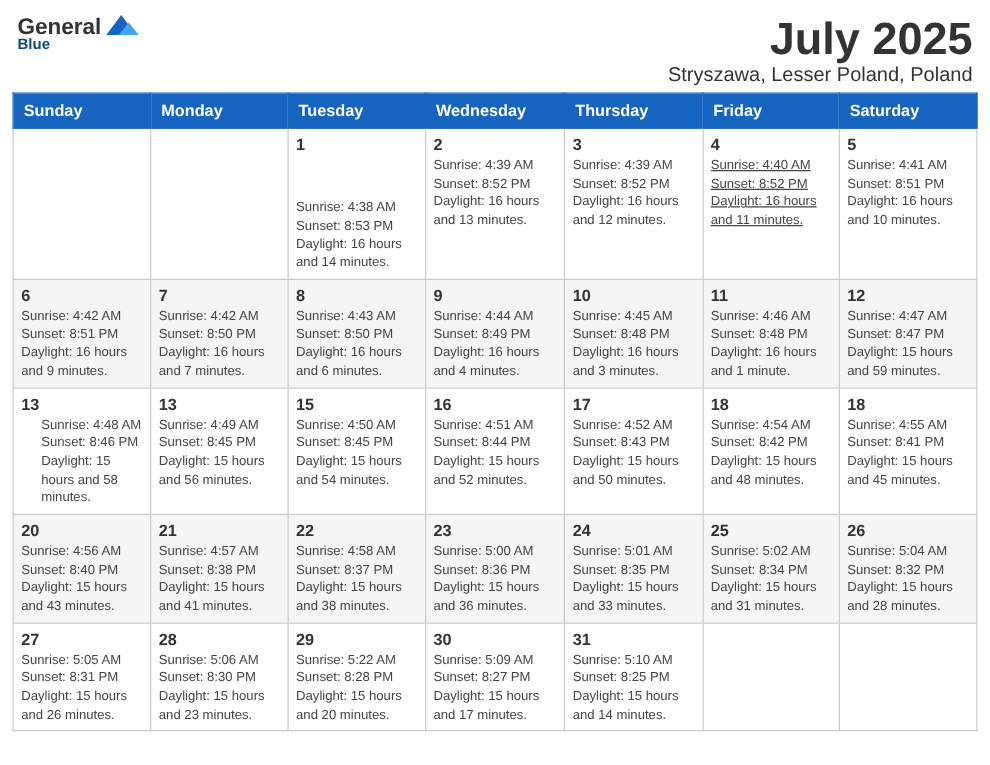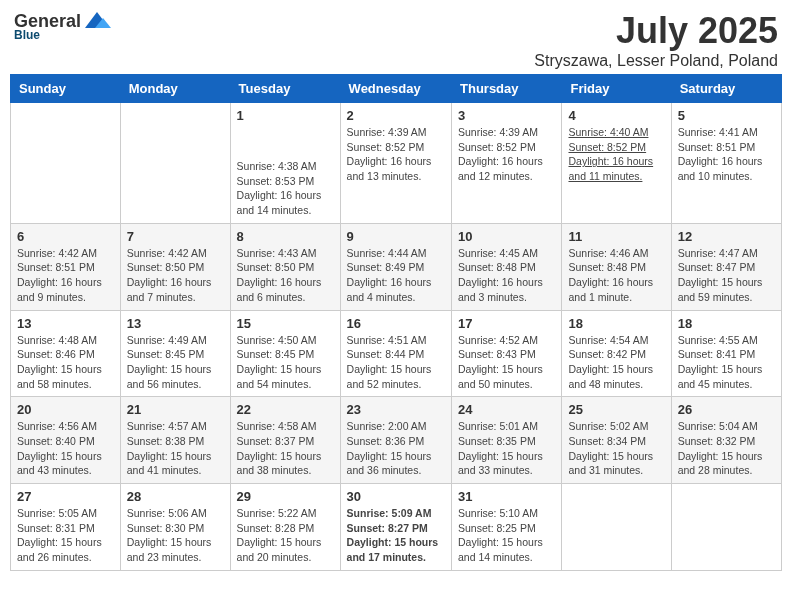--- a/index.html
+++ b/index.html
@@ -187,21 +187,21 @@
         <td>
           <div class="day-number">12</div>
           <div class="day-info" style="white-space: pre-line;">Sunrise: 4:47 AM
 Sunset: 8:47 PM
 Daylight: 15 hours and 59 minutes.</div>
         </td>
       </tr>
       <tr>
         <td>
           <div class="day-number">13</div>
-          <div class="day-info" style="white-space: pre-line;">Sunrise: 4:48 AM
+          <div class="day-info" style="white-space: pre-line; margin-left: 16px;">Sunrise: 4:48 AM
 Sunset: 8:46 PM
 Daylight: 15 hours and 58 minutes.</div>
         </td>
         <td>
           <div class="day-number">13</div>
           <div class="day-info" style="white-space: pre-line;">Sunrise: 4:49 AM
 Sunset: 8:45 PM
 Daylight: 15 hours and 56 minutes.</div>
         </td>
         <td>
@@ -249,21 +249,21 @@
 Daylight: 15 hours and 41 minutes.</div>
         </td>
         <td>
           <div class="day-number">22</div>
           <div class="day-info" style="white-space: pre-line;">Sunrise: 4:58 AM
 Sunset: 8:37 PM
 Daylight: 15 hours and 38 minutes.</div>
         </td>
         <td>
           <div class="day-number">23</div>
-          <div class="day-info" style="white-space: pre-line;">Sunrise: 2:00 AM
+          <div class="day-info" style="white-space: pre-line;">Sunrise: 5:00 AM
 Sunset: 8:36 PM
 Daylight: 15 hours and 36 minutes.</div>
         </td>
         <td>
           <div class="day-number">24</div>
           <div class="day-info" style="white-space: pre-line;">Sunrise: 5:01 AM
 Sunset: 8:35 PM
 Daylight: 15 hours and 33 minutes.</div>
         </td>
         <td>
@@ -293,21 +293,21 @@
 Daylight: 15 hours and 23 minutes.</div>
         </td>
         <td>
           <div class="day-number">29</div>
           <div class="day-info" style="white-space: pre-line;">Sunrise: 5:22 AM
 Sunset: 8:28 PM
 Daylight: 15 hours and 20 minutes.</div>
         </td>
         <td>
           <div class="day-number">30</div>
-          <div class="day-info" style="white-space: pre-line; font-weight: bold;">Sunrise: 5:09 AM
+          <div class="day-info" style="white-space: pre-line;">Sunrise: 5:09 AM
 Sunset: 8:27 PM
 Daylight: 15 hours and 17 minutes.</div>
         </td>
         <td>
           <div class="day-number">31</div>
           <div class="day-info" style="white-space: pre-line;">Sunrise: 5:10 AM
 Sunset: 8:25 PM
 Daylight: 15 hours and 14 minutes.</div>
         </td>
         <td class="empty-cell"></td>

